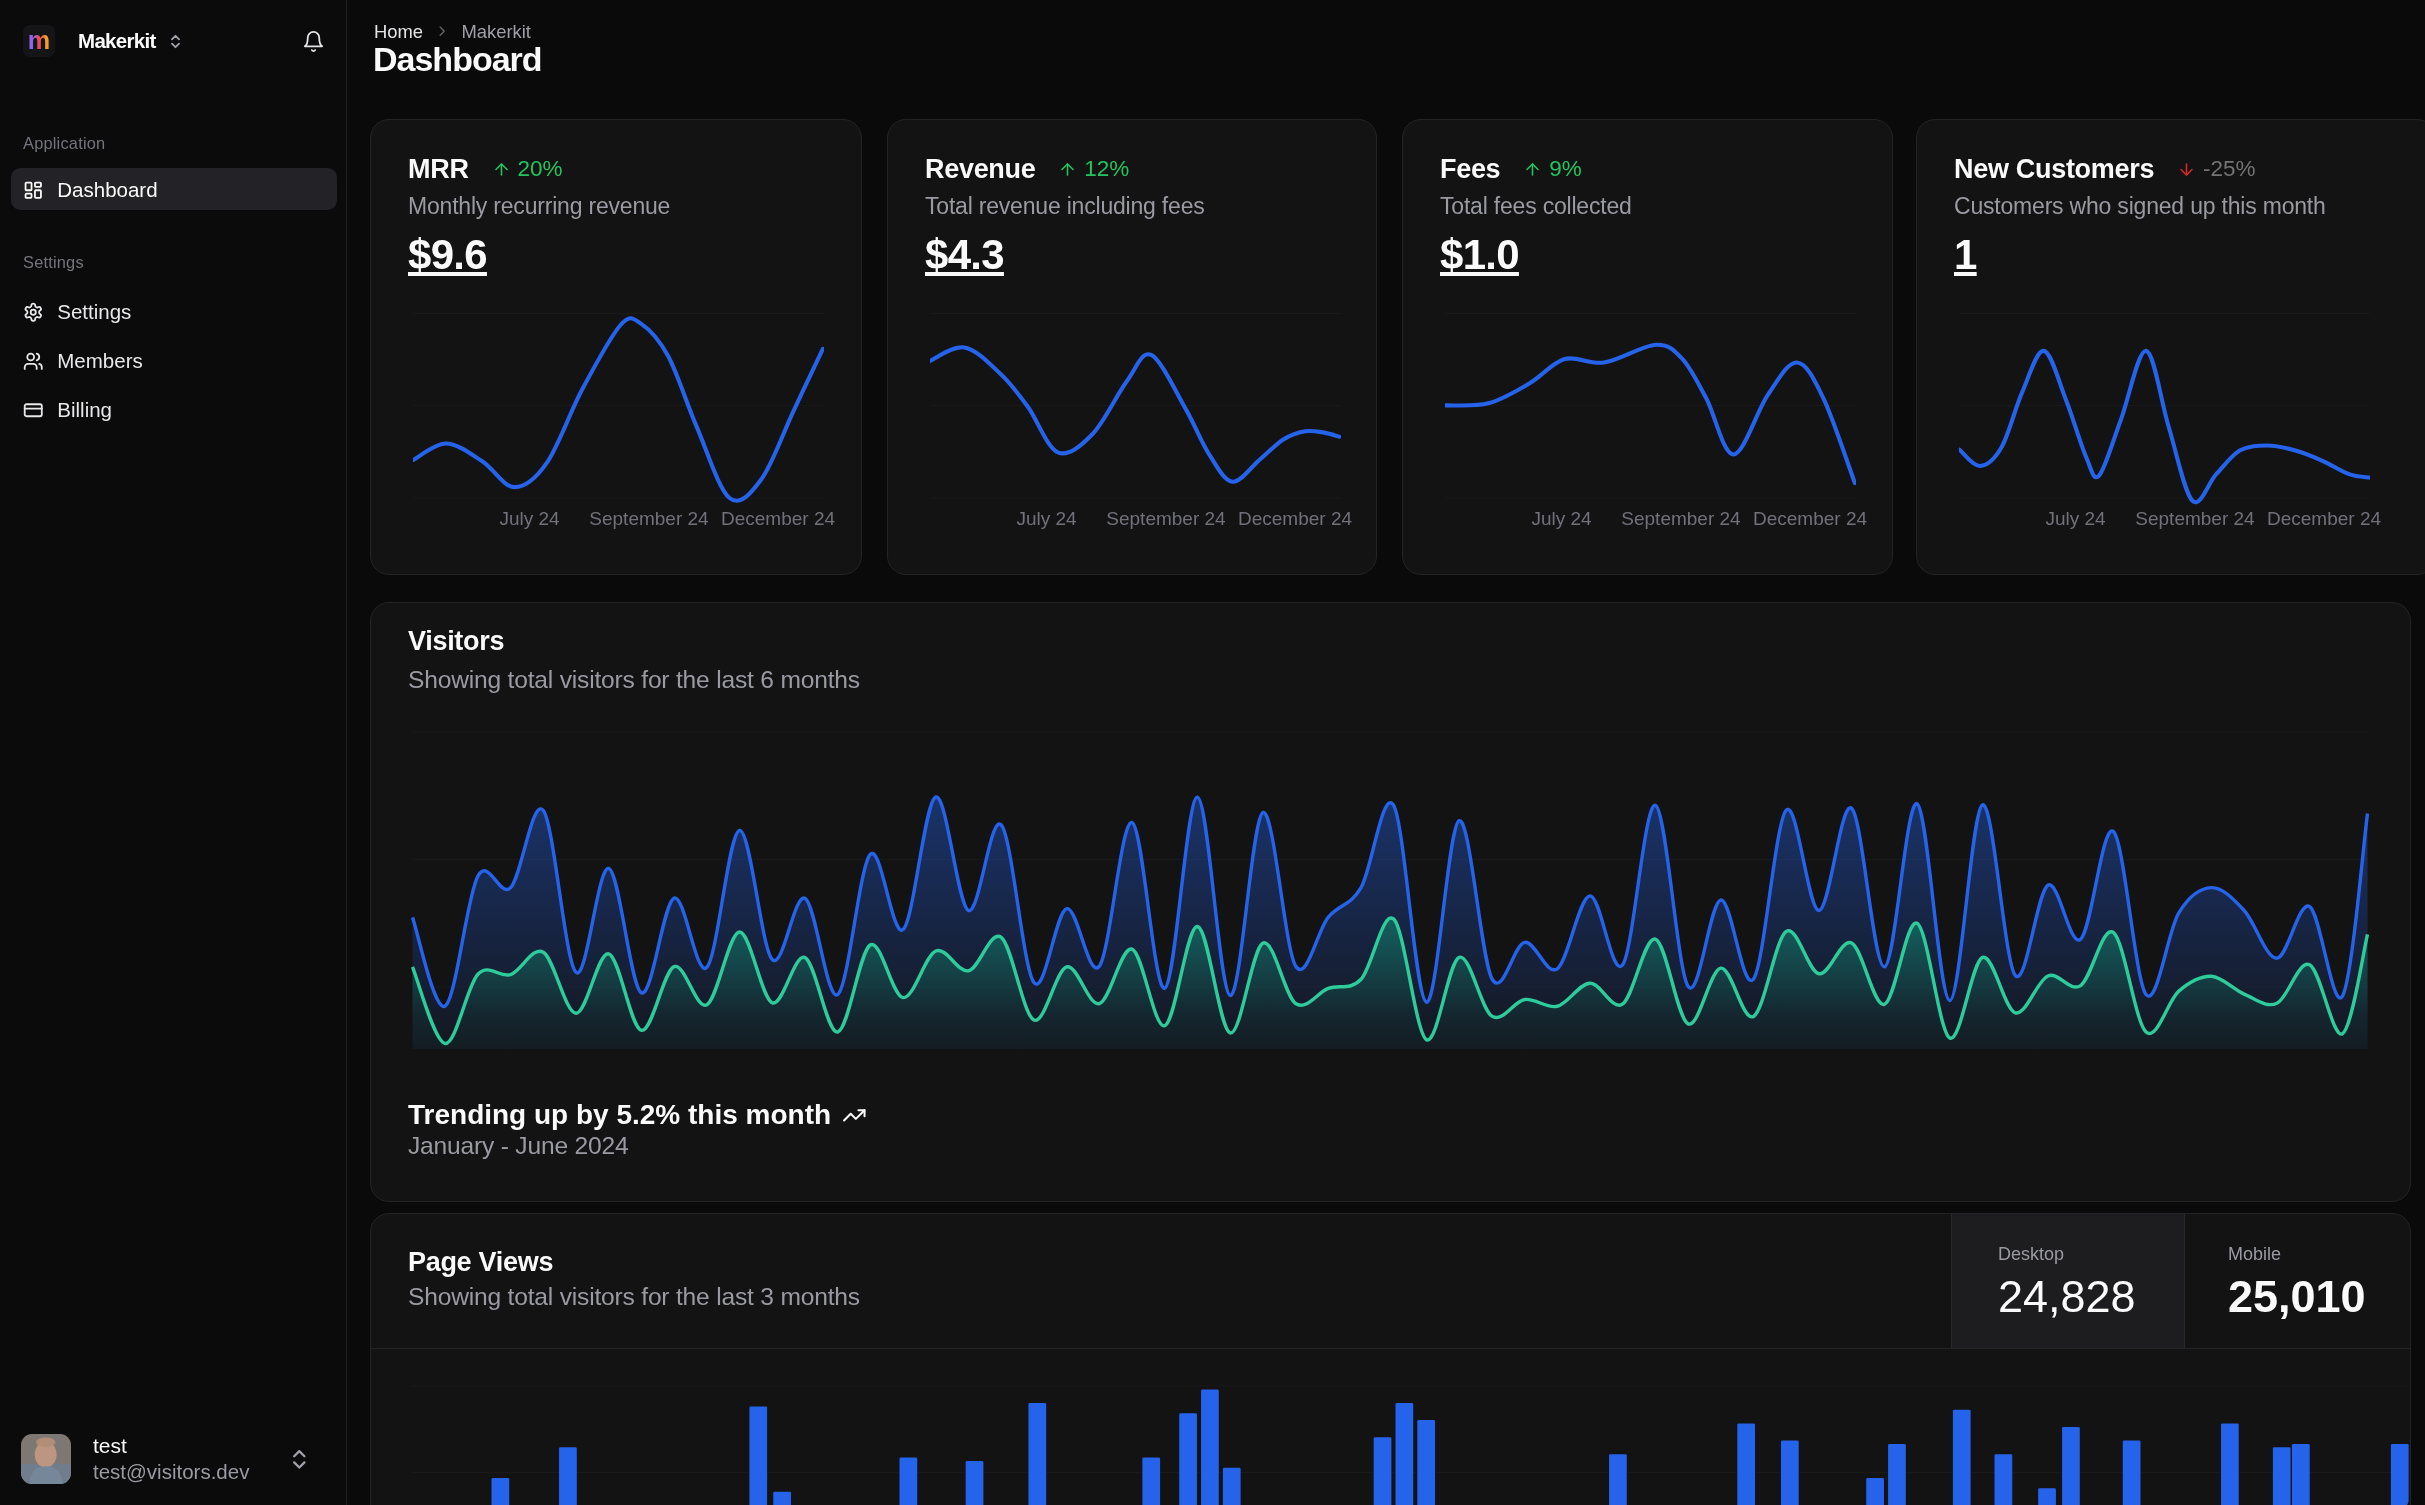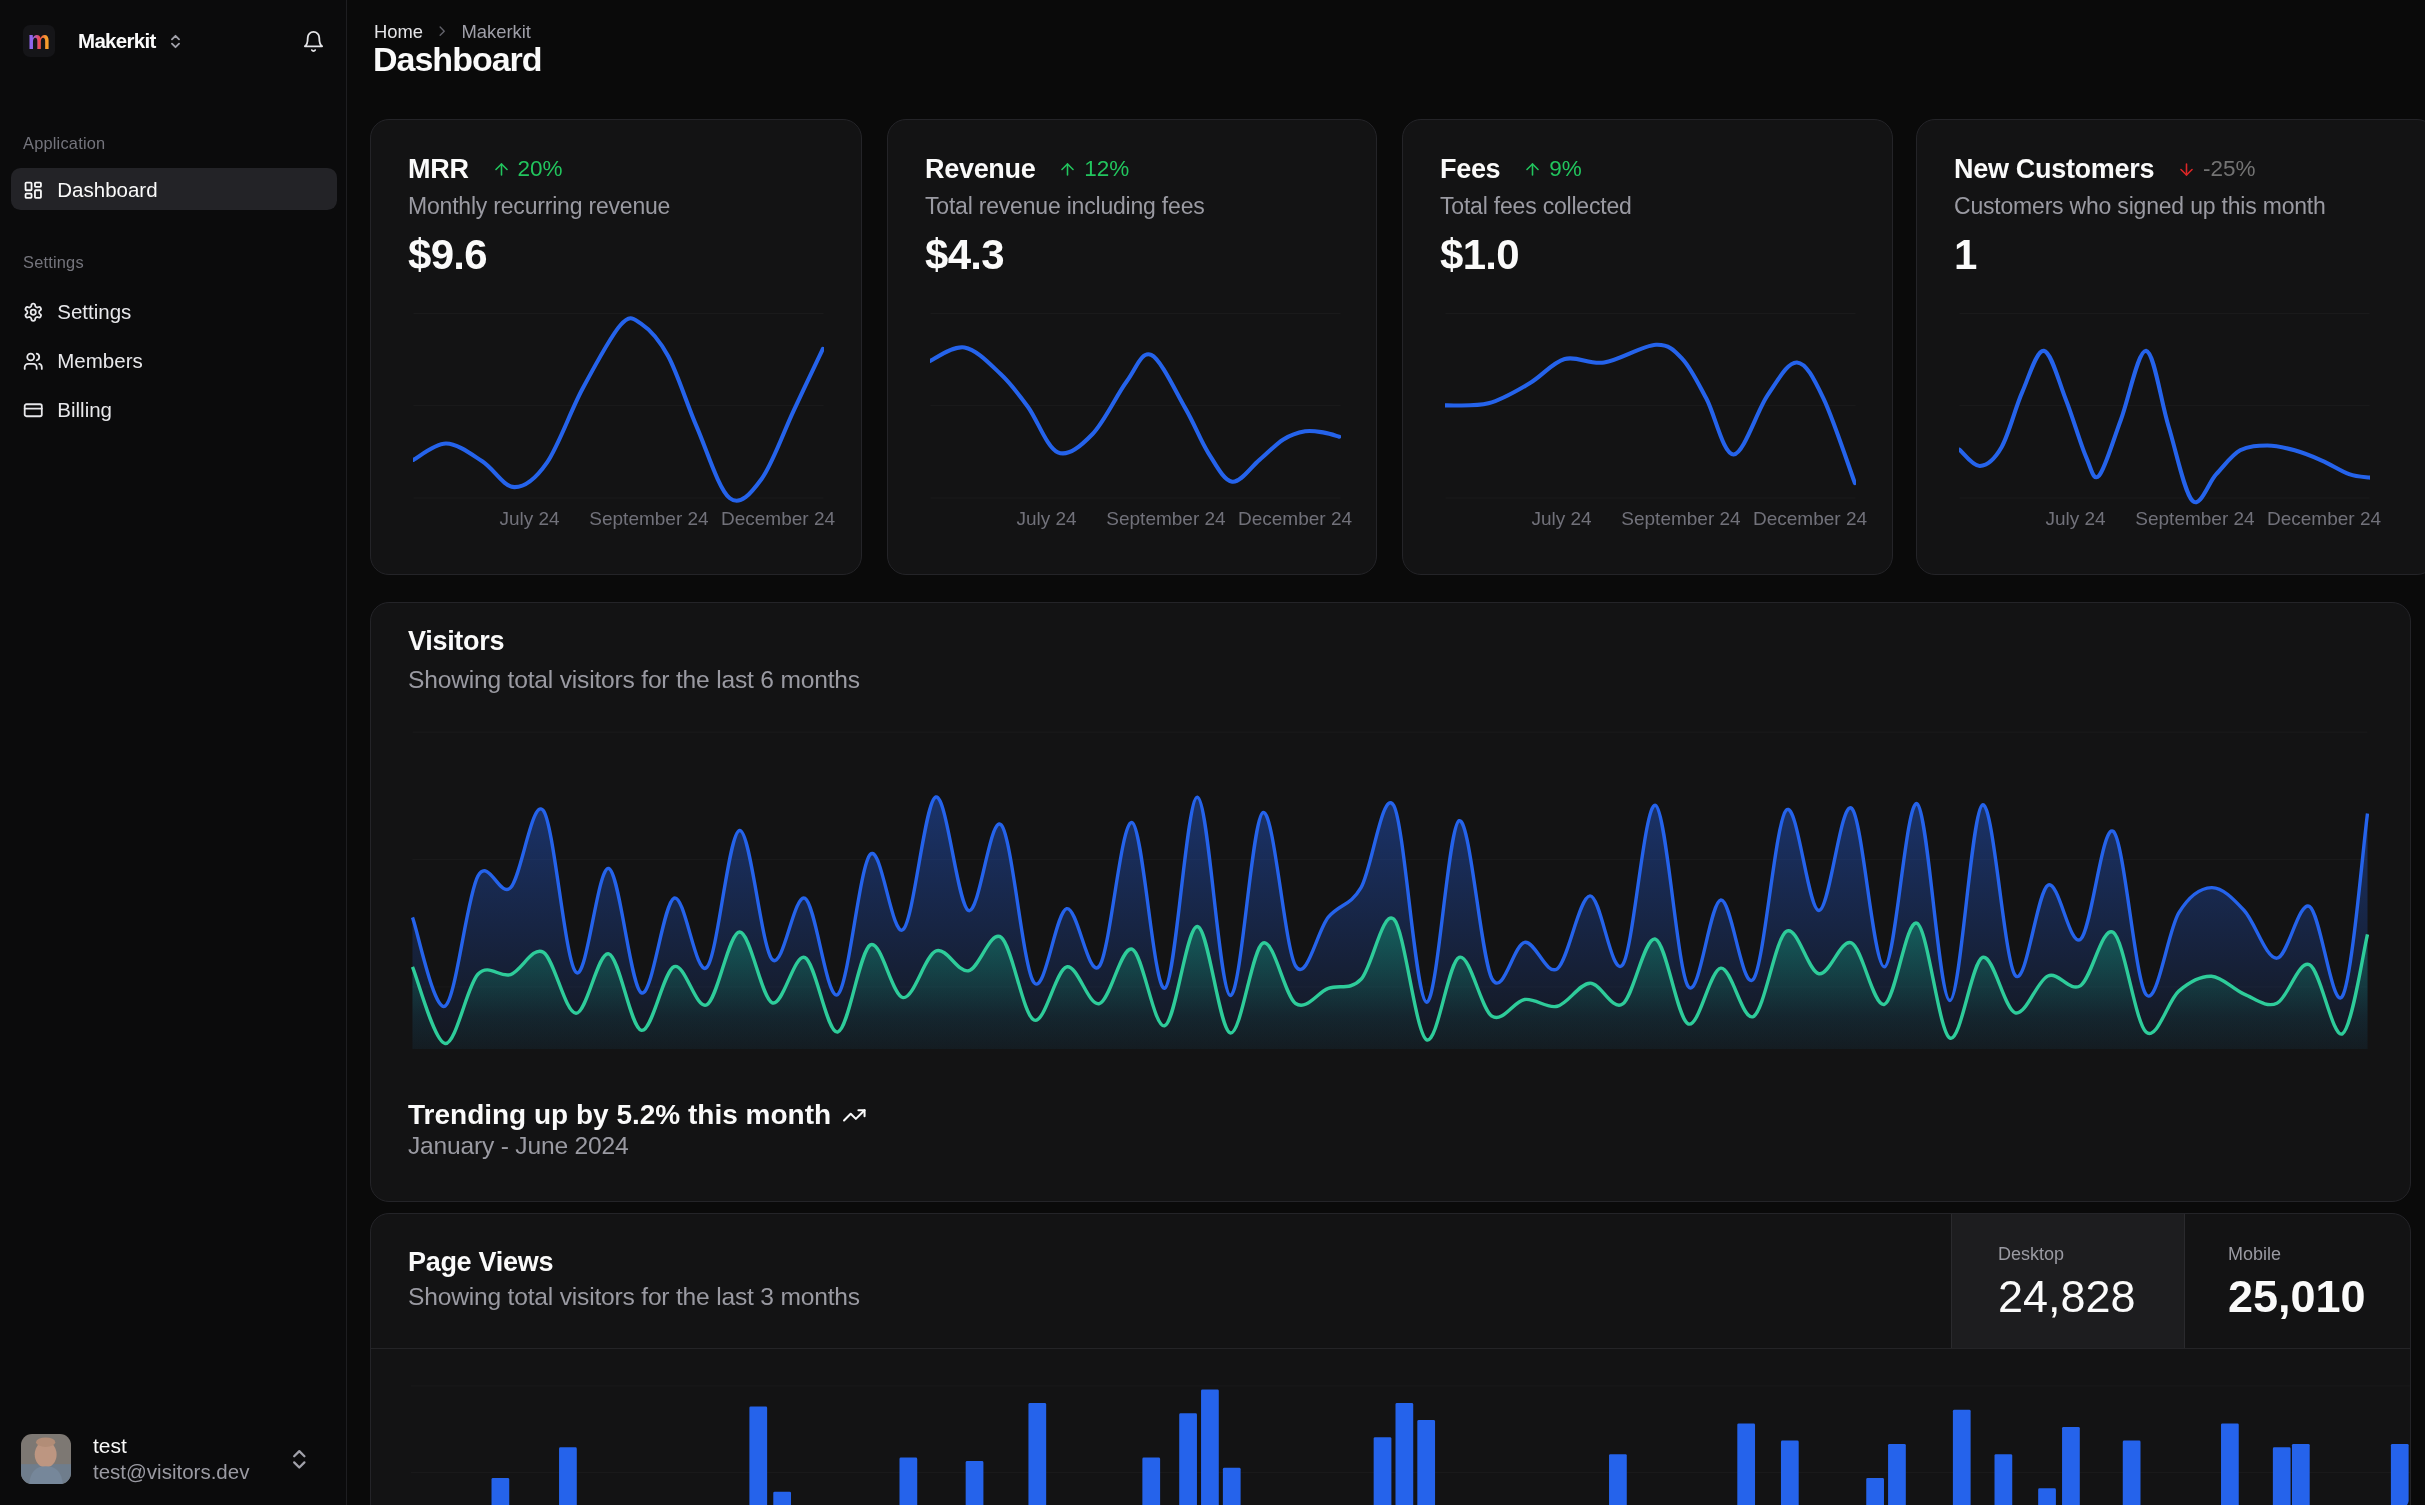--- a/index.html
+++ b/index.html
@@ -3,21 +3,21 @@
 * { margin:0; padding:0; box-sizing:border-box; }
 html,body { width:2426px; height:1505px; background:#0a0a0a; font-family:"Liberation Sans", sans-serif; overflow:hidden; }
 .abs { position:absolute; }
 #sidebar { position:absolute; left:0; top:0; width:347px; height:1505px; background:#0b0b0c; border-right:1.4px solid #1e1e21; }
 #main { position:absolute; left:347px; top:0; width:2078px; height:1505px; }
 .card { position:absolute; background:#131314; border:1.4px solid #242428; border-radius:19px;margin-top:8px; }
 .chead { position:absolute; display:flex; align-items:center; gap:23px; }
 .ttl { font-size:27px; font-weight:700; color:#fafafa; line-height:30px; letter-spacing:-0.3px; }
 .bdg { display:flex; align-items:center; gap:6.8px; font-size:22.5px; font-weight:500; }
 .desc { position:absolute; font-size:23px; color:#9a9aa2; line-height:27px; letter-spacing:-0.2px; }
-.val { position:absolute; font-size:42px; font-weight:700; color:#fafafa; line-height:46px; letter-spacing:-0.7px; }
+.val { position:absolute; font-size:42px; font-weight:700; color:#fafafa; line-height:46px; letter-spacing:-0.7px;text-decoration:underline; }
 .axlbl { position:absolute; font-size:19px; color:#71717a; text-align:center; }
 .seclbl { position:absolute; font-size:16.4px; color:#74747c; letter-spacing:0.2px; }
 .navitem { position:absolute; left:22.5px; display:flex; align-items:center; gap:14.3px; font-size:20.5px; color:#e8e8eb; }
 </style></head>
 <body>
 <div id="sidebar">
   <div class="abs" style="left:22.5px;top:24.6px;width:32px;height:32px;border-radius:6.8px;background:#151518;overflow:hidden">
     <svg width="32" height="32" viewBox="0 0 47 47">
         <defs>
           <linearGradient id="mg" gradientUnits="userSpaceOnUse" x1="14" y1="24" x2="34" y2="24">

